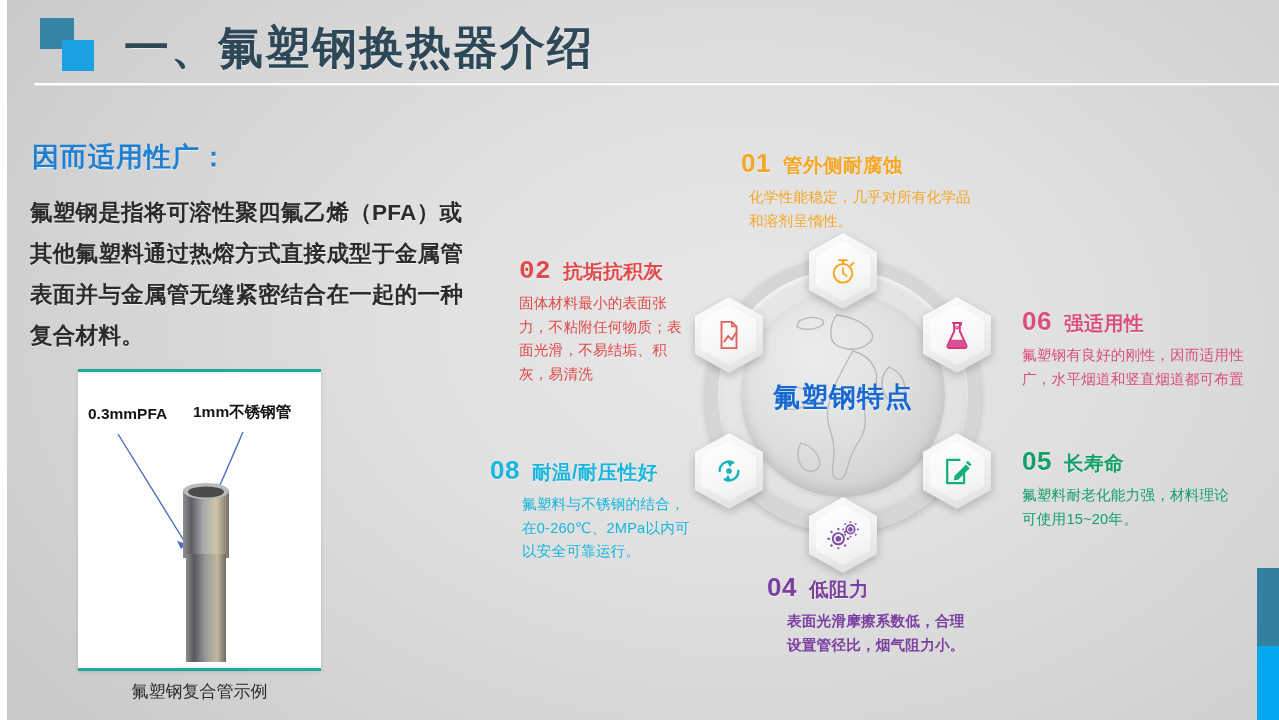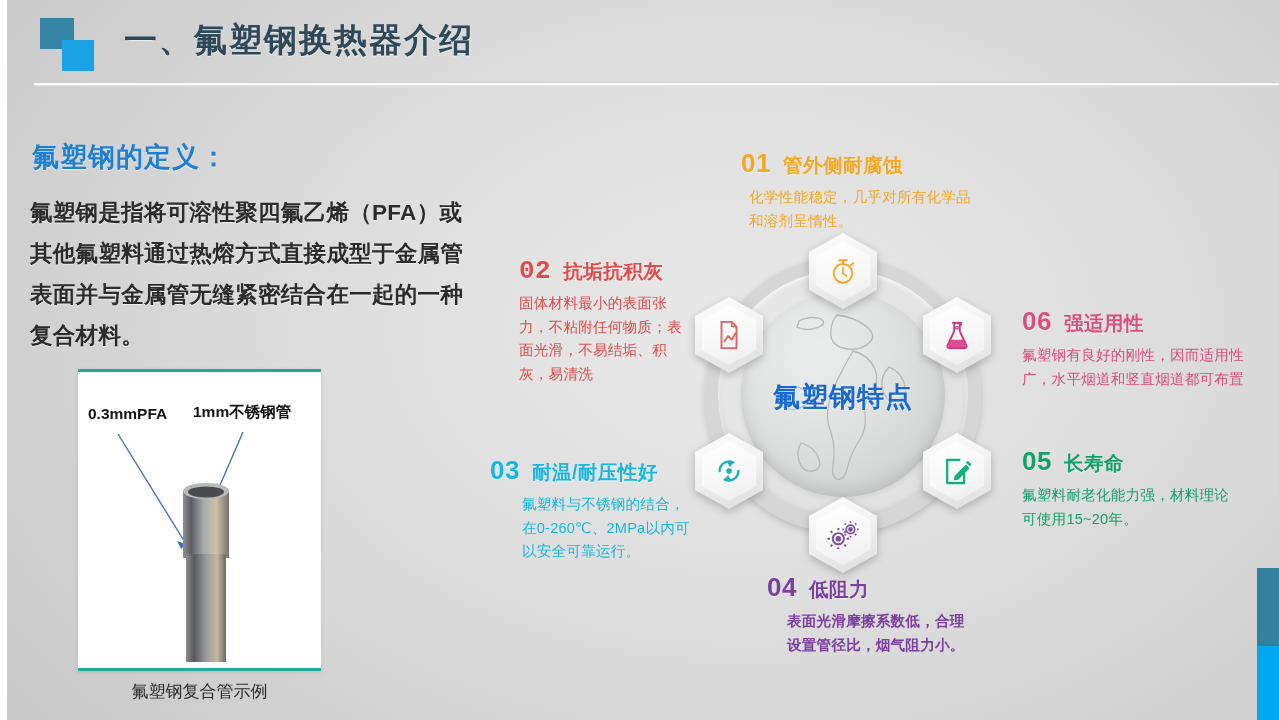--- a/index.html
+++ b/index.html
@@ -40,21 +40,21 @@
   }
   .sq-light {
     position: absolute;
     left: 62px; top: 40px;
     width: 32px; height: 31px;
     background: #1ba2e4;
   }
   .header-title {
     position: absolute;
     left: 124px; top: 18px;
-    font-size: 33px;
+    font-size: 45px;
     font-weight: bold;
     color: #2f4858;
     letter-spacing: 2px;
     text-shadow: 0 1px 1px rgba(255,255,255,0.6);
     white-space: nowrap;
   }
   .header-rule {
     position: absolute;
     left: 34px; top: 82px;
     width: 1245px; height: 4px;
@@ -242,21 +242,21 @@
 
   <div class="left-strip"></div>
 
   <div class="header">
     <div class="sq-dark" style="background: rgb(54, 133, 167);"></div>
     <div class="sq-light" style="background: rgb(27, 162, 228);"></div>
     <div class="header-title" style="color: rgb(47, 72, 88);">一、氟塑钢换热器介绍</div>
     <div class="header-rule"></div>
   </div>
 
-  <div class="def-title" style="color: rgb(31, 127, 208);">氟塑钢的定义：</div>
+  <div class="def-title" style="color: rgb(31, 127, 208);">因而适用性广：</div>
   <div class="def-body">氟塑钢是指将可溶性聚四氟乙烯（PFA）或其他氟塑料通过热熔方式直接成型于金属管表面并与金属管无缝紧密结合在一起的一种复合材料。</div>
 
   <div class="photo-frame">
     <div class="photo-rule-top" style="background: rgb(33, 169, 154);"></div>
     <div class="photo-inner">
       <svg width="243" height="296" viewBox="0 0 243 296">
         <rect x="0" y="0" width="243" height="296" fill="#fefefe"></rect>
 
         <path d="M40 62 L108 172" stroke="#4a6fbf" stroke-width="1.4" fill="none"></path>
         <path d="M108 172 l-9 -3 l4 8 z" fill="#4a6fbf"></path>
@@ -398,21 +398,21 @@
   <div class="feat" id="feat-02">
     <div class="head">
       <span class="num" style="color: rgb(224, 74, 74);">02</span>
       <span class="ttl" style="color: rgb(224, 74, 74);">抗垢抗积灰</span>
     </div>
     <div class="desc" style="color: rgb(224, 74, 74);">固体材料最小的表面张力，不粘附任何物质；表面光滑，不易结垢、积灰，易清洗</div>
   </div>
 
   <div class="feat" id="feat-03">
     <div class="head">
-      <span class="num" style="color: rgb(23, 182, 221);">03</span>
+      <span class="num" style="color: rgb(23, 182, 221);">08</span>
       <span class="ttl" style="color: rgb(23, 182, 221);">耐温/耐压性好</span>
     </div>
     <div class="desc" style="color: rgb(23, 182, 221);">氟塑料与不锈钢的结合，在0-260℃、2MPa以内可以安全可靠运行。</div>
   </div>
 
   <div class="feat" id="feat-04">
     <div class="head">
       <span class="num" style="color: rgb(123, 63, 160);">04</span>
       <span class="ttl" style="color: rgb(123, 63, 160);">低阻力</span>
     </div>

